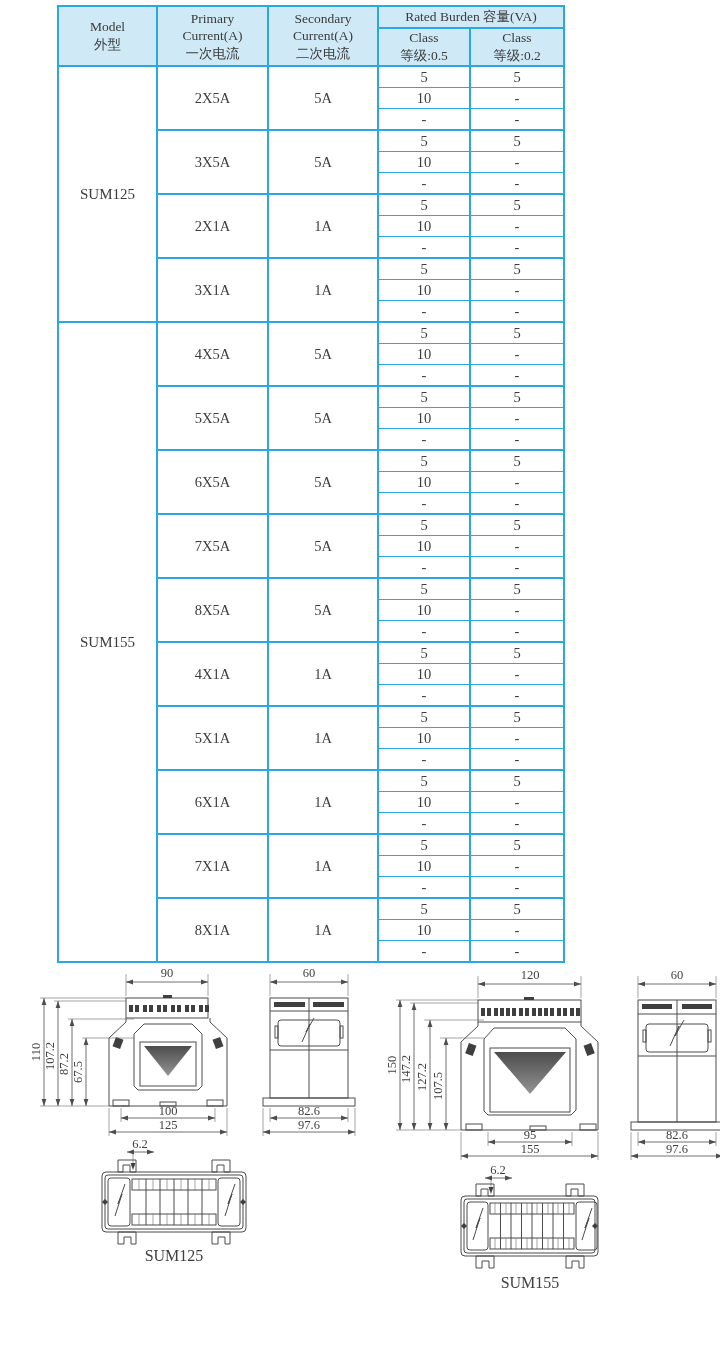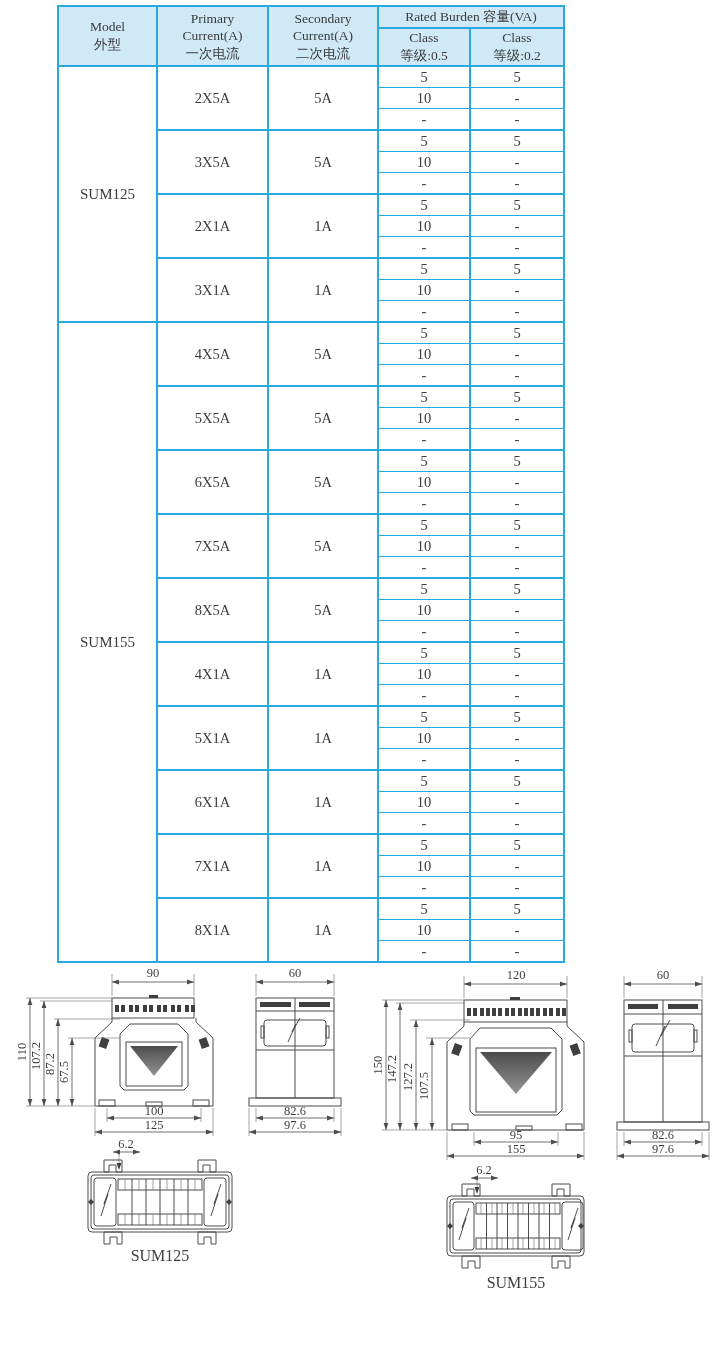--- a/index.html
+++ b/index.html
@@ -14,21 +14,21 @@
   .spec-table thead th{background:#cfe9f7;font-weight:normal;font-size:13.5px;line-height:1.3;
               white-space:pre-line;}
   .spec-table thead tr.top-row th{height:20px;}
   .spec-table thead tr.sub-row th{height:36px;}
   .spec-table tbody td{height:20px;line-height:20px;font-size:14.5px;
               border-top-width:1px;border-bottom-width:1px;}
   .spec-table tbody tr.variant-start td{border-top-width:2px;}
   .spec-table tbody td.model-cell{font-size:15px;}
 
   
-  .drawing{position:absolute;}
+  .drawing{position:absolute;margin-left:14px;}
   #sum125-drawing{left:0;top:958;width:356px;height:405px;}
   #sum155-drawing{left:352px;top:958px;width:362px;height:405px;}
   #sum125-drawing{left:0px;top:958px;}
   svg text{font-family:"Liberation Serif","DejaVu Serif",serif;fill:#3f3f3f;}
   svg .dimtxt{font-size:12.5px;}
   svg .modeltxt{font-size:16px;}
   svg .ln{stroke:#4d4d4d;stroke-width:1;fill:none;}
   svg .dim{stroke:#4d4d4d;stroke-width:0.8;fill:none;}
   svg .ext{stroke:#6a6a6a;stroke-width:0.6;fill:none;}
   svg .dk{fill:#3f3f3f;stroke:none;}

